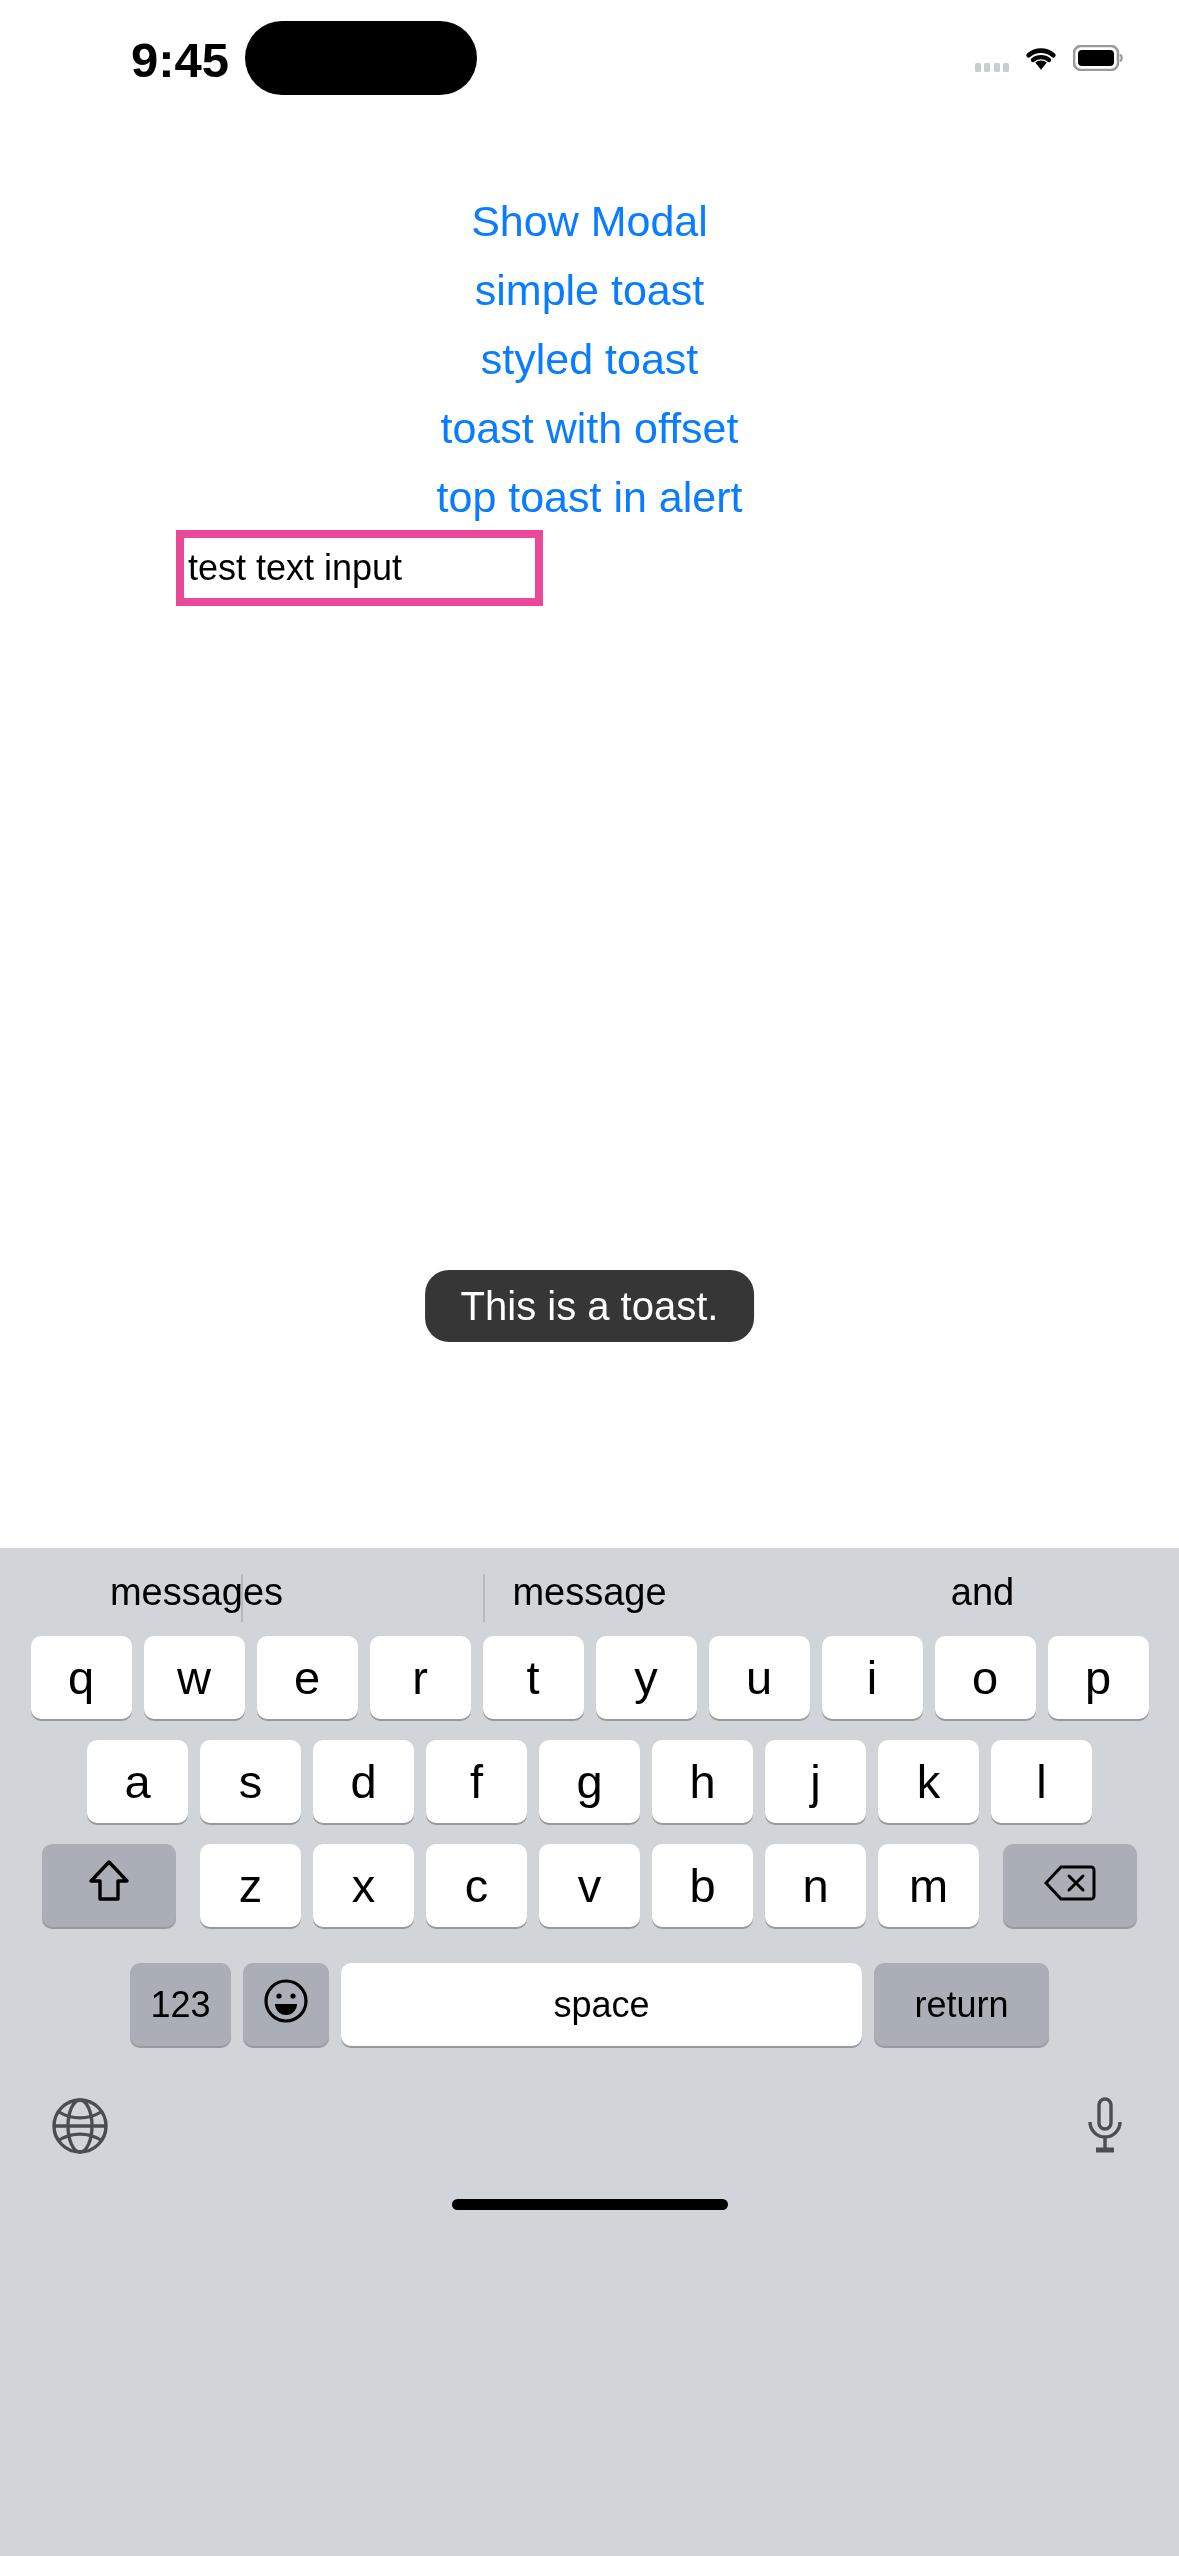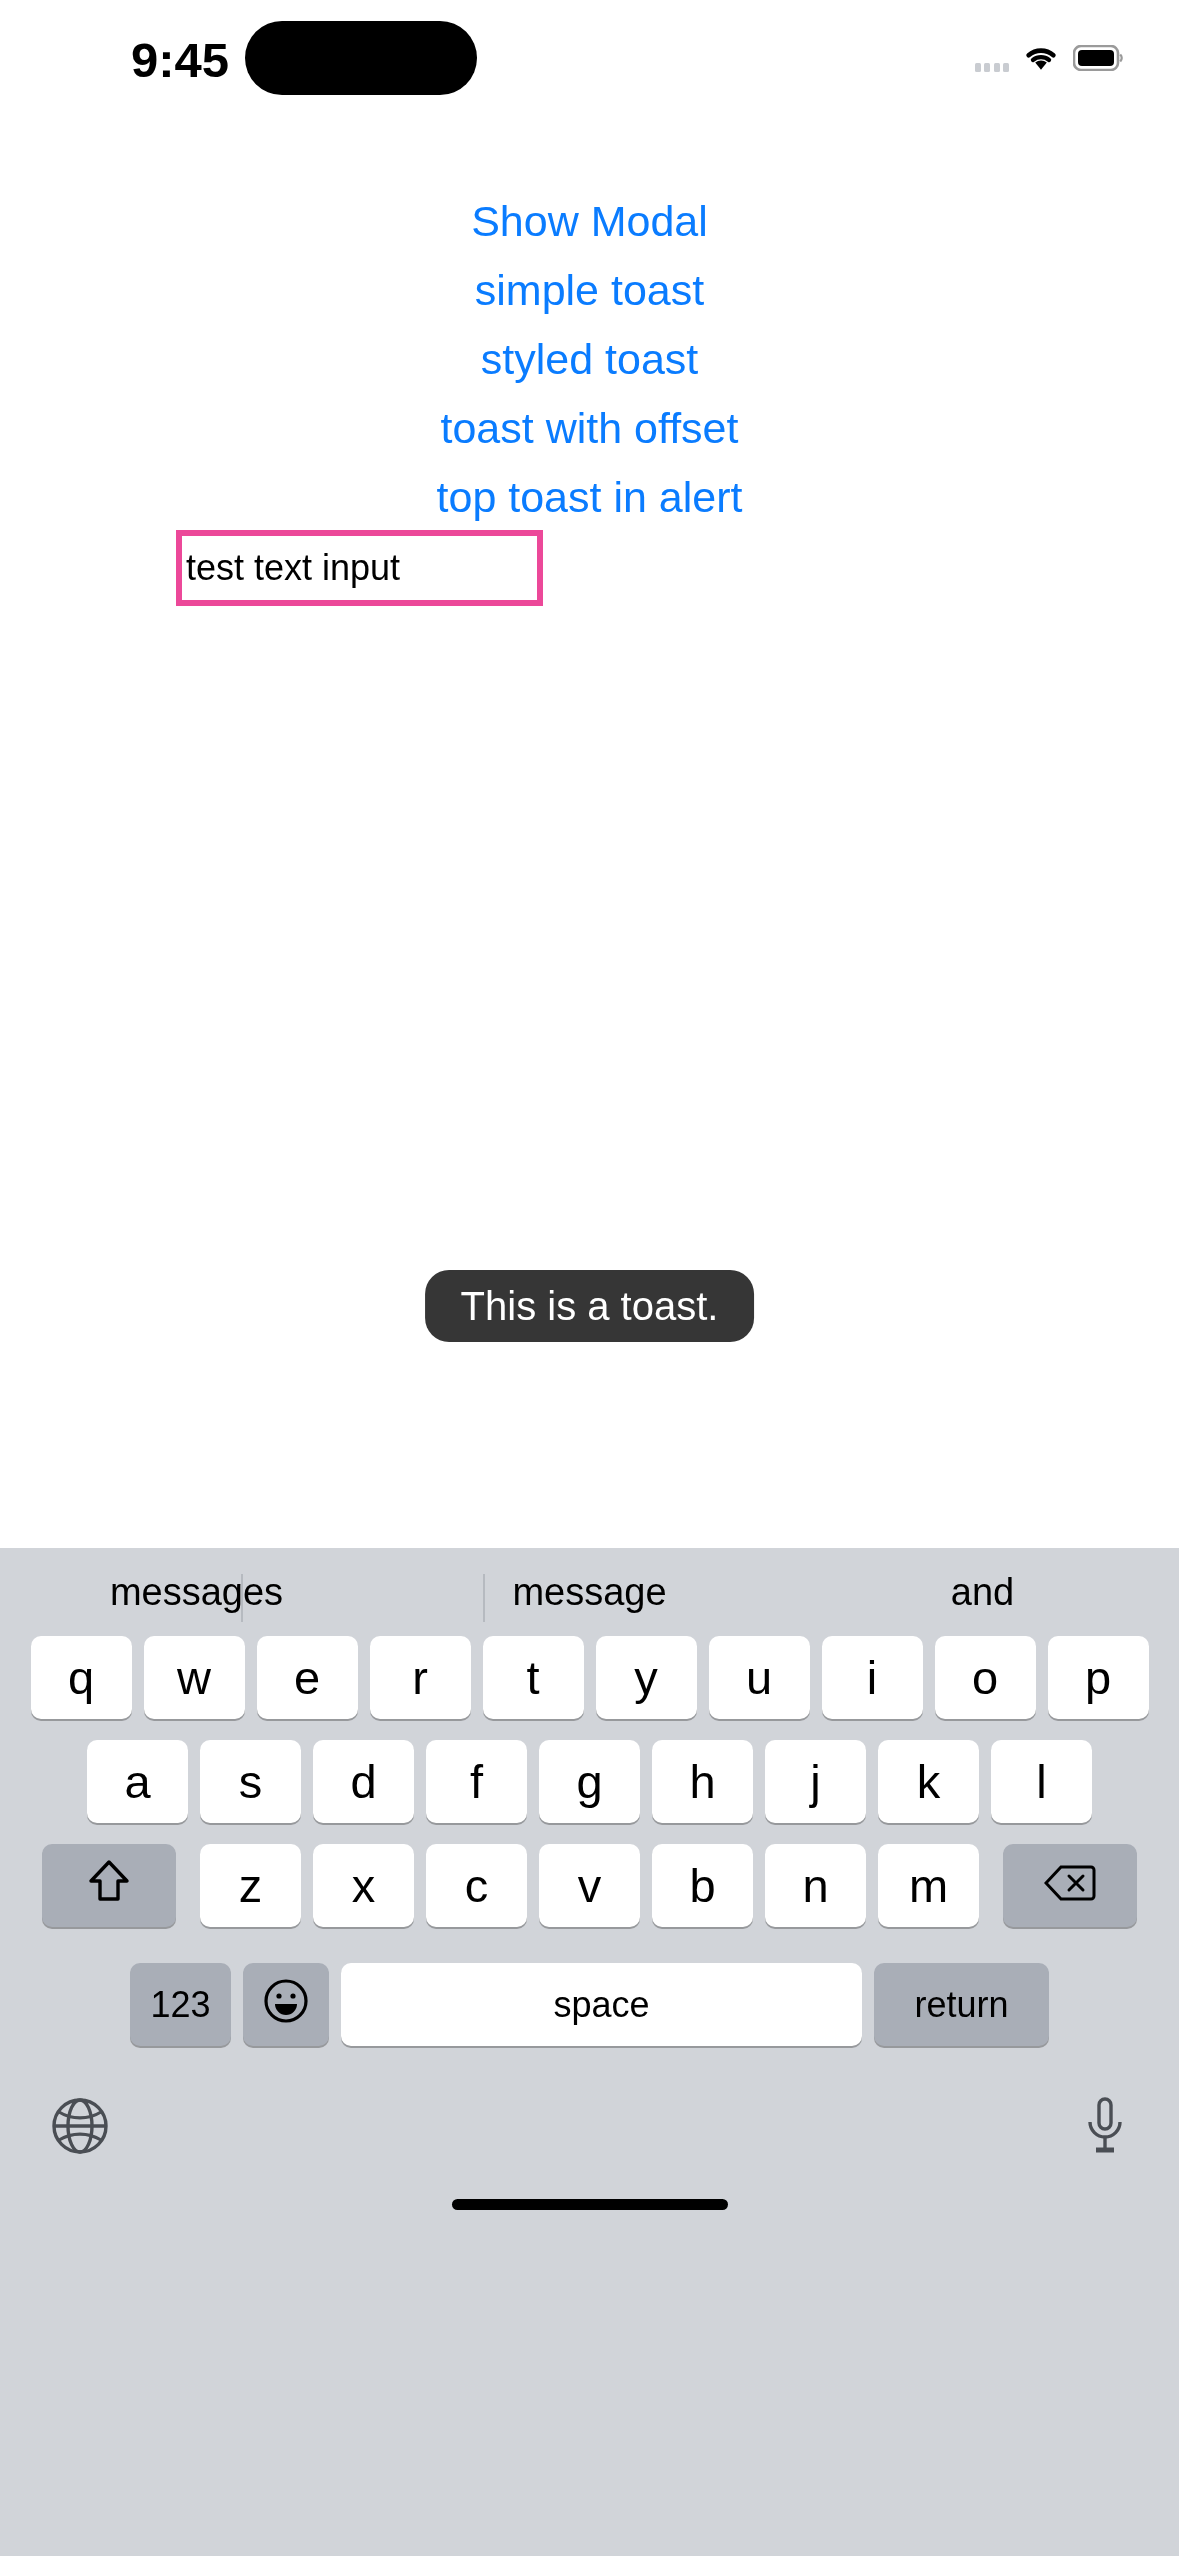--- a/index.html
+++ b/index.html
@@ -95,21 +95,21 @@
     font-size: 43px;
     font-weight: 400;
     line-height: 1;
   }
   .text-input-wrap {
     position: absolute;
     top: 405px;
     left: 176px;
     width: 367px;
     height: 76px;
-    border: 6px solid #ec4899;
+    border: 8px solid #ec4899;
     background: #ffffff;
     box-sizing: border-box;
     display: flex;
     align-items: center;
   }
   .text-input-value {
     padding-left: 4px;
     font-size: 36px;
     color: #000;
     line-height: 1;

